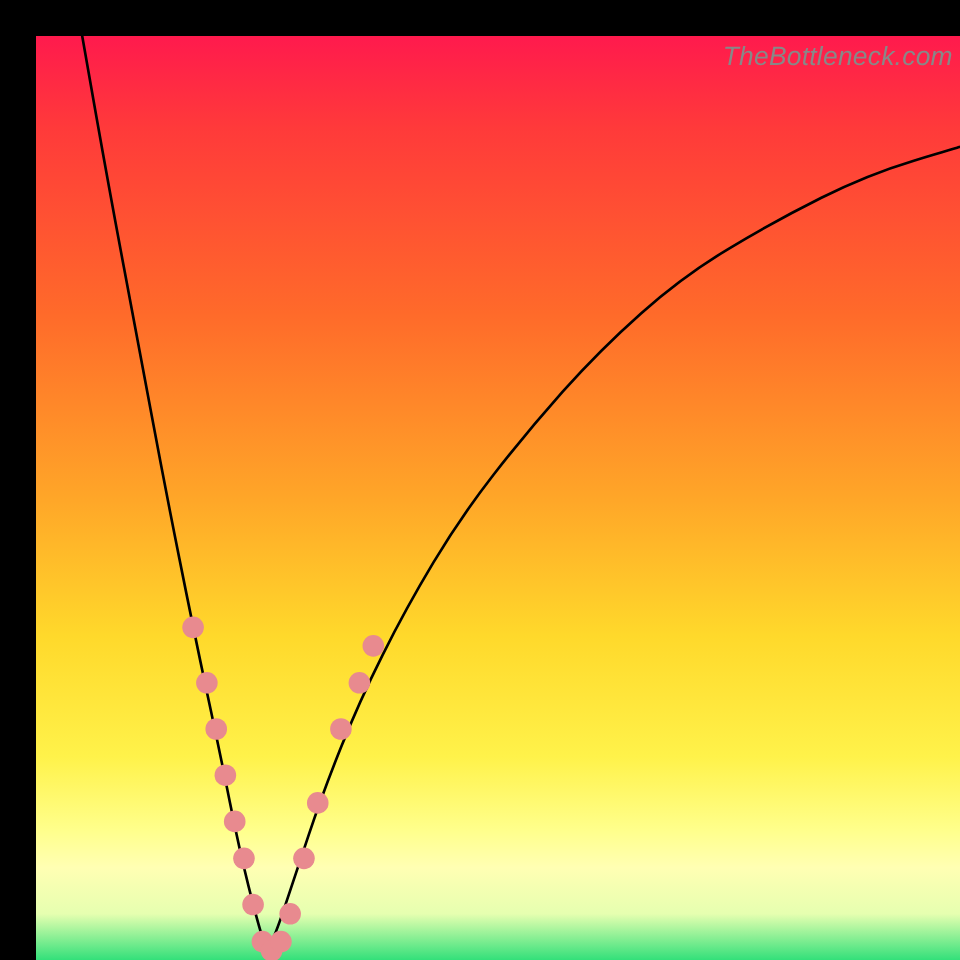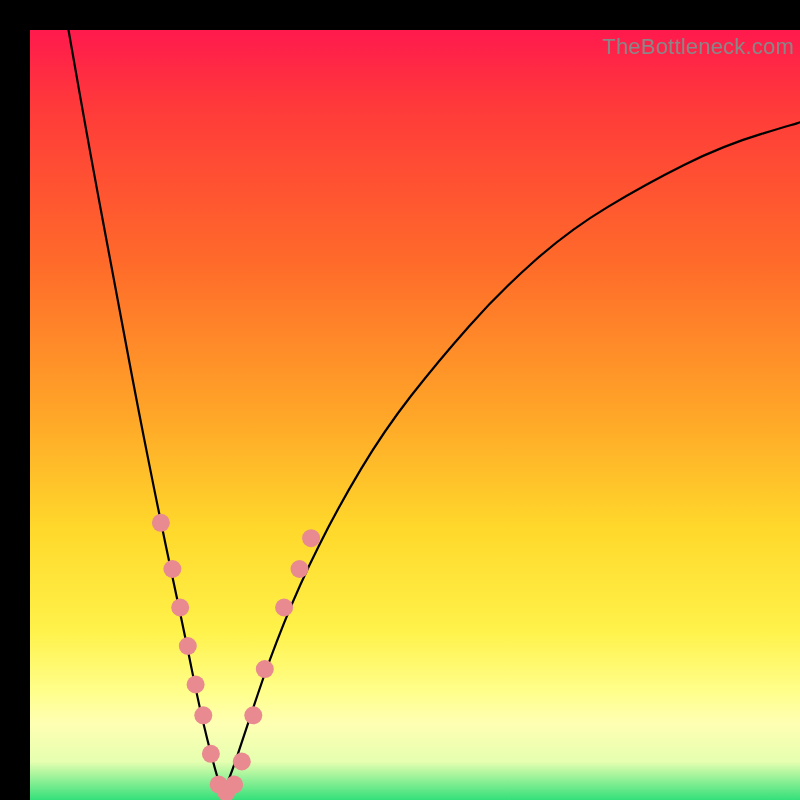--- a/index.html
+++ b/index.html
@@ -39,20 +39,21 @@
     );
   }
   .watermark {
     position: absolute;
     top: 4px;
     right: 6px;
     color: #888;
     font-size: 22px;
     letter-spacing: 0.2px;
     user-select: none;
+    font-style: italic;
   }
   svg.curves {
     position: absolute;
     left: 0;
     top: 0;
     width: 770px;
     height: 770px;
     overflow: visible;
   }
 </style>

